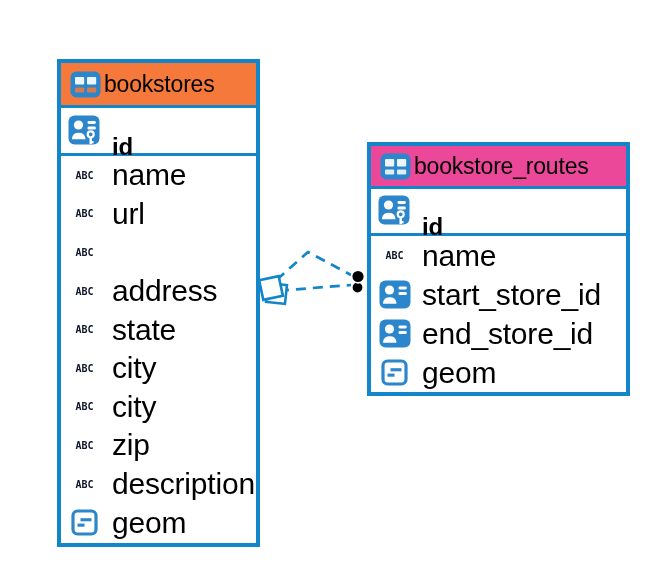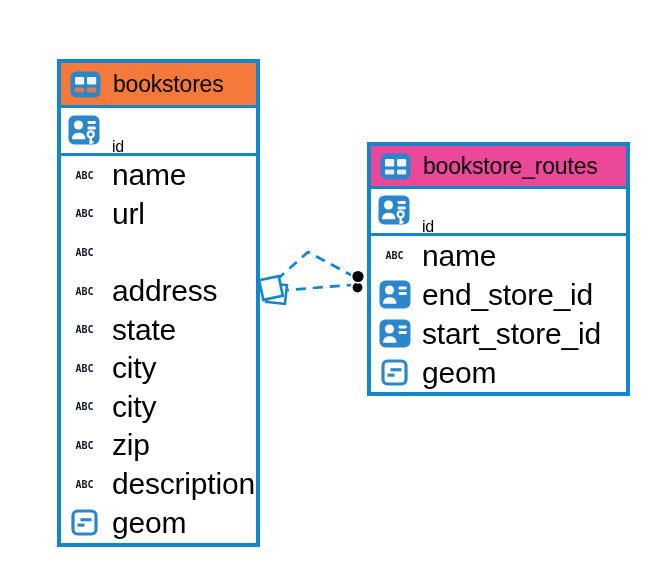--- a/index.html
+++ b/index.html
@@ -12,37 +12,37 @@
   .canvas{position:absolute;inset:0;}
 
   
   .etable{
     position:absolute;
     box-sizing:border-box;
     border:4px solid #1386C9;
     background:#ffffff;
   }
   .t-header{
-    display:flex;align-items:center;gap:11px;
+    display:flex;align-items:center;gap:2px;
     padding:0 6px 0 8px;
     border-bottom:3px solid #1386C9;
     box-sizing:border-box;
   }
   .t-header.orange{background:#F5793B;}
   .t-header.gray{background:#ec4899;}
   .t-title{
     font-size:23px;color:#000;white-space:nowrap;
   }
   .row{
     display:flex;align-items:center;gap:11px;
     padding:0 4px 0 7px;box-sizing:border-box;
   }
   .key-row{border-bottom:3px solid #1386C9;}
   .cname{font-size:30px;color:#000;white-space:nowrap;}
-  .key-row .cname{font-weight:normal;font-size:16px;margin-top:32px;}
+  .key-row .cname{font-weight:bold;font-size:24px;margin-top:32px;}
   .ic{
     width:33px;min-width:33px;display:flex;align-items:center;justify-content:center;
   }
   .abc{
     font-family:"DejaVu Sans Mono","Liberation Mono",monospace;
     font-weight:bold;font-size:10px;letter-spacing:0px;
     color:#0f172a;white-space:nowrap;
   }
   
   #t-bookstores{left:57px;top:59px;width:203px;height:488px;}
@@ -200,33 +200,33 @@
       <div class="row">
         <span class="ic">
           <svg width="32" height="29" viewBox="0 0 32 29">
             <rect x="0.5" y="0.5" width="31" height="28" rx="6" fill="#2B86CB"></rect>
             <circle cx="10.5" cy="10" r="4.6" fill="#ffffff"></circle>
             <path d="M4 22.5 a6.8 6.2 0 0 1 13.4 0 v1.2 h-13.4 z" fill="#ffffff"></path>
             <rect x="19.5" y="6.5" width="8.3" height="2.9" rx="1.3" fill="#ffffff"></rect>
             <rect x="19.5" y="12.1" width="8.3" height="2.9" rx="1.3" fill="#ffffff"></rect>
           </svg>
         </span>
-        <span class="cname">end_store_id</span>
+        <span class="cname">start_store_id</span>
       </div>
       <div class="row">
         <span class="ic">
           <svg width="32" height="29" viewBox="0 0 32 29">
             <rect x="0.5" y="0.5" width="31" height="28" rx="6" fill="#2B86CB"></rect>
             <circle cx="10.5" cy="10" r="4.6" fill="#ffffff"></circle>
             <path d="M4 22.5 a6.8 6.2 0 0 1 13.4 0 v1.2 h-13.4 z" fill="#ffffff"></path>
             <rect x="19.5" y="6.5" width="8.3" height="2.9" rx="1.3" fill="#ffffff"></rect>
             <rect x="19.5" y="12.1" width="8.3" height="2.9" rx="1.3" fill="#ffffff"></rect>
           </svg>
         </span>
-        <span class="cname">start_store_id</span>
+        <span class="cname">end_store_id</span>
       </div>
       <div class="row">
         <span class="ic">
           <svg width="27" height="27" viewBox="0 0 27 27">
             <rect x="2" y="2" width="23" height="23" rx="4.5" fill="#ffffff" stroke="#2B86CB" stroke-width="3.2"></rect>
             <rect x="9.5" y="9.2" width="11" height="3.1" fill="#2B86CB"></rect>
             <rect x="6.5" y="14.6" width="7" height="3.1" fill="#2B86CB"></rect>
           </svg>
         </span>
         <span class="cname">geom</span>

